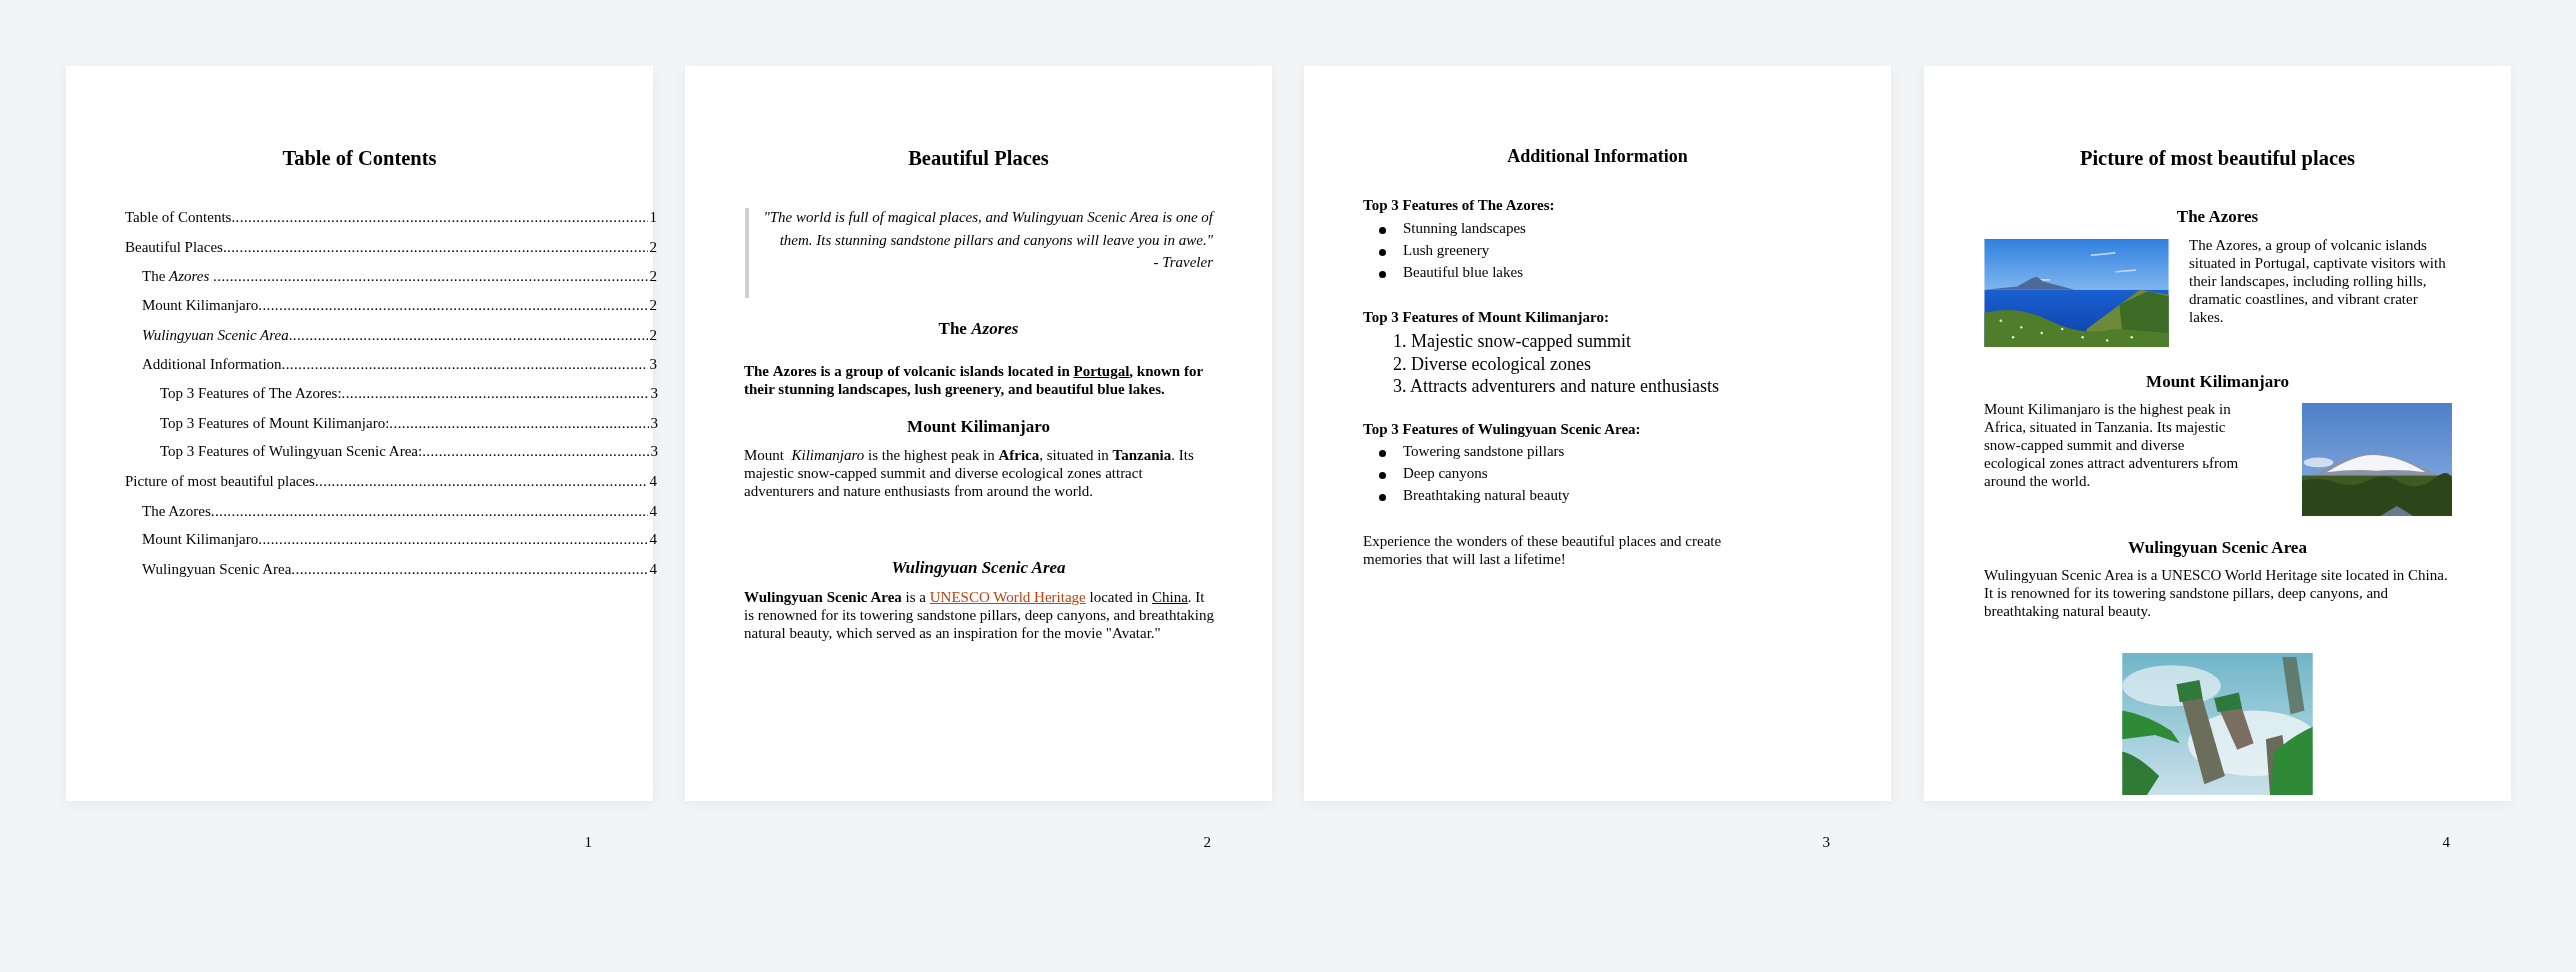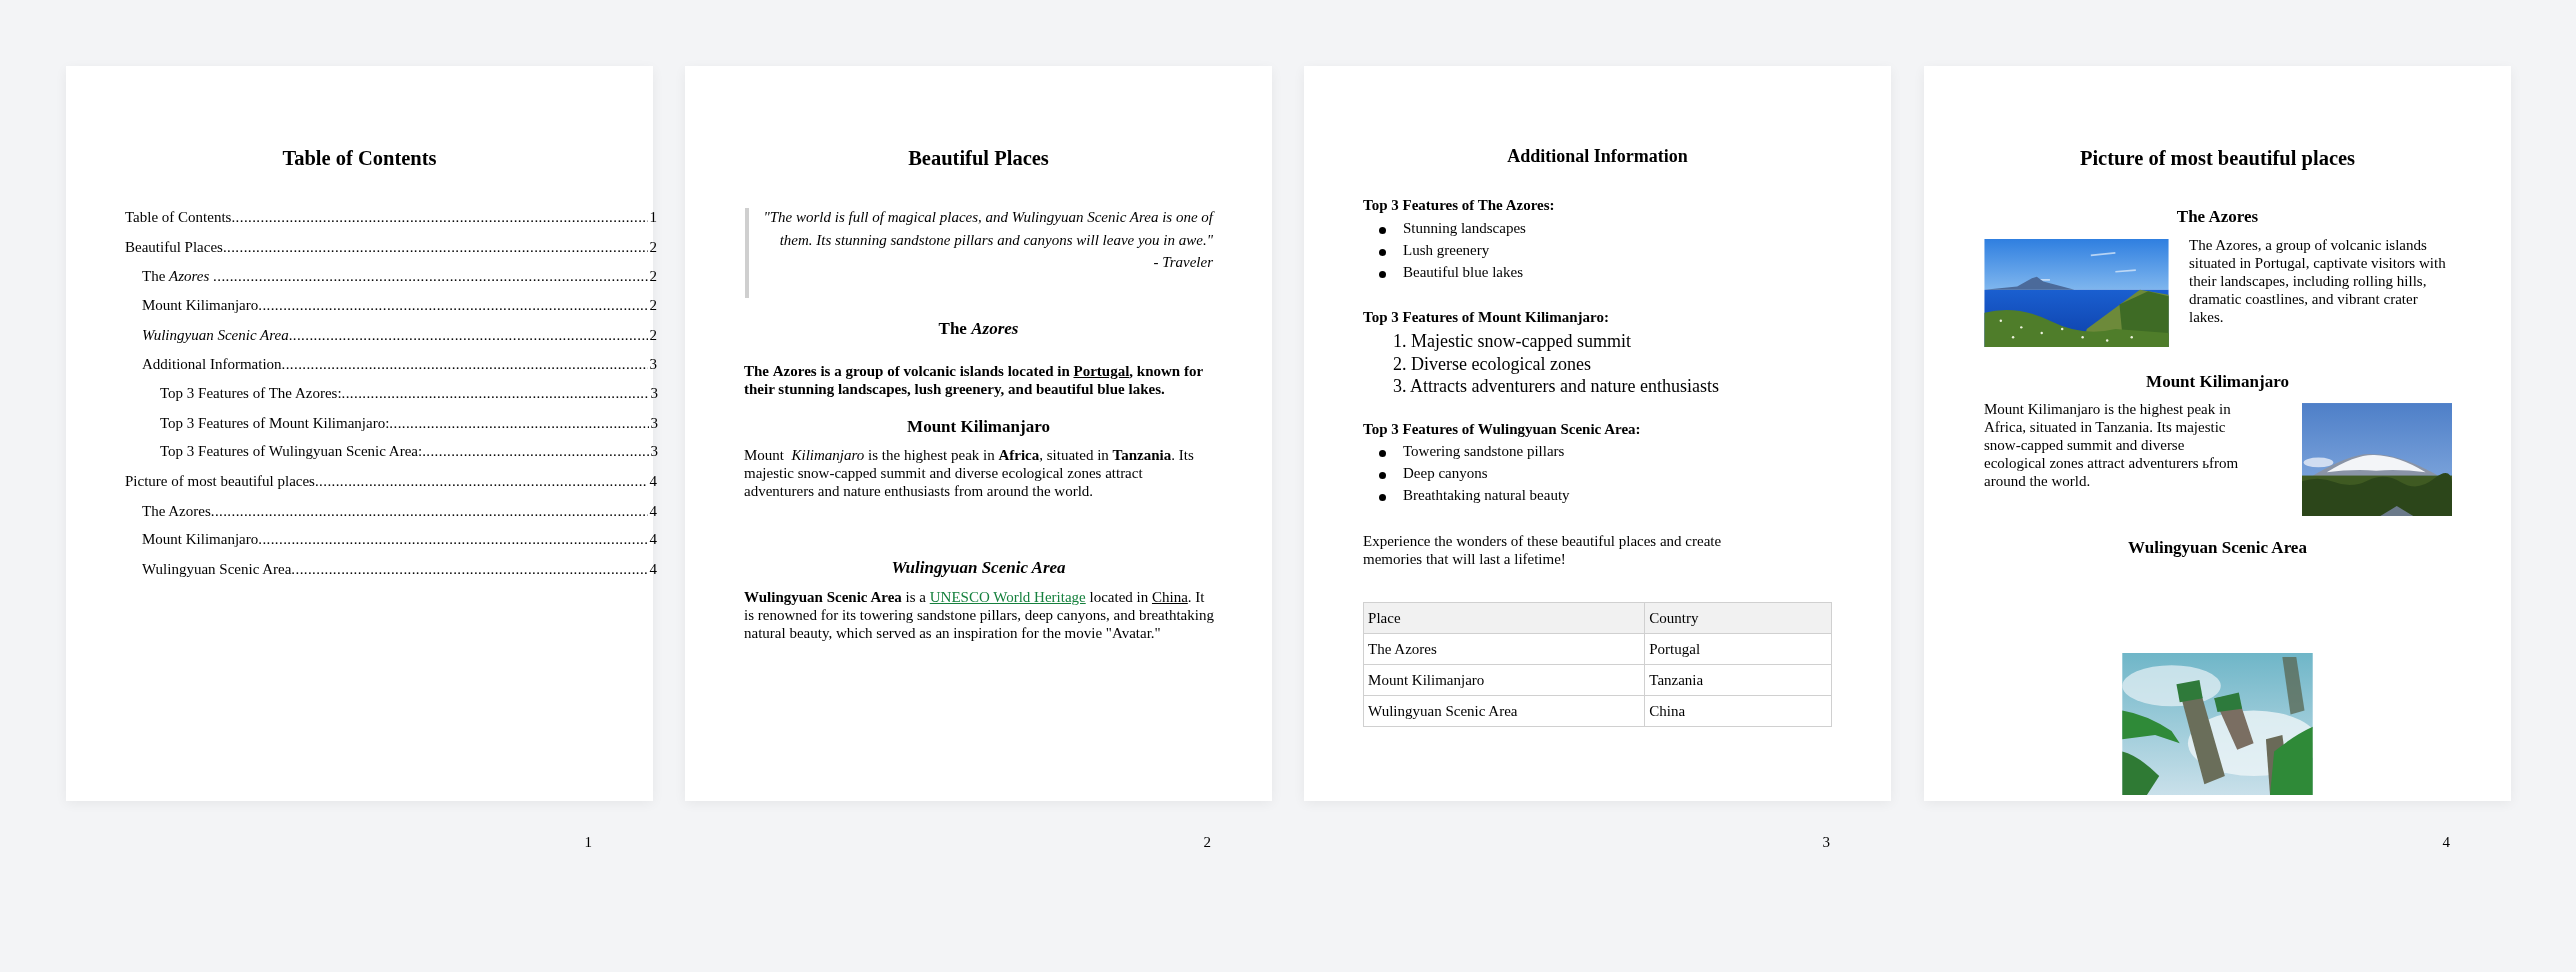--- a/index.html
+++ b/index.html
@@ -20,21 +20,21 @@
   .toc-line .dots::before { content:"........................................................................................................................................................................................................"; }
   .toc-line .num { flex:0 0 auto; padding-left:1.6px; }
   .lvl2 { left:76px; width:515px; }
   .lvl3 { left:94px; width:498px; }
   
   .quote-bar { position:absolute; left:60px; top:142px; width:4.1px; height:90px; background:#cfcfcf; }
   .quote { position:absolute; left:76px; width:452px; top:140px; text-align:right; font-style:italic; font-size:15px; line-height:22.6px; }
   .h2 { position:absolute; left:0; right:0; text-align:center; font-weight:bold; font-size:17px; }
   .para { position:absolute; left:59px; width:470px; font-size:15px; line-height:18px; }
   .ul { text-decoration:underline; }
-  a.link { color:#15803d; text-decoration:underline; }
+  a.link { color:#c2410c; text-decoration:underline; }
   
   .sub { position:absolute; left:59px; font-weight:bold; font-size:15px; }
   .li { position:absolute; left:99px; font-size:15px; }
   .bullet { position:absolute; left:-24px; top:6.6px; width:7.4px; height:7.4px; border-radius:50%; background:#000; }
   .oli { position:absolute; left:89px; font-size:18px; }
   table.places { position:absolute; left:59px; top:536px; width:469px; border-collapse:collapse; font-size:15px; }
   table.places td, table.places th { border:1.6px solid #d0d0d0; height:30px; padding:0 4.1px; text-align:left; font-weight:normal; }
   table.places th { background:#f1f1f1; }
   table.places td:first-child, table.places th:first-child { width:272px; }
   
@@ -149,40 +149,20 @@
   <div class="oli" style="top:288px;">2. Diverse ecological zones</div>
   <div class="oli" style="top:310px;">3. Attracts adventurers and nature enthusiasts</div>
 
   <div class="sub" style="top:355px;">Top 3 Features of Wulingyuan Scenic Area:</div>
   <div class="li" style="top:377px;"><span class="bullet"></span><span>Towering sandstone pillars</span></div>
   <div class="li" style="top:399px;"><span class="bullet"></span><span>Deep canyons</span></div>
   <div class="li" style="top:421px;"><span class="bullet"></span><span>Breathtaking natural beauty</span></div>
 
   <div class="para" style="top:466px; width:411px;">Experience the wonders of these beautiful places and create memories that will last a lifetime!</div>
 
-  <table class="places">
-    <tbody>
-        <tr>
-      <th>Place</th>
-      <th>Country</th>
-    </tr>
-    <tr>
-      <td>The Azores</td>
-      <td>Portugal</td>
-    </tr>
-    <tr>
-      <td>Mount Kilimanjaro</td>
-      <td>Tanzania</td>
-    </tr>
-    <tr>
-      <td>Wulingyuan Scenic Area</td>
-      <td>China</td>
-    </tr>
-  </tbody>
-    </table>
 
   <div class="pnum">3</div>
 </div>
 
 <div class="page" style="left:1924px;">
   <div class="title" style="top:81px;">Picture of most beautiful places</div>
 
   <div class="h2" style="top:141px;">The Azores</div>
   <div class="img" style="left:60px; top:173px; width:185px; height:108px;">
     <svg width="185" height="108" viewBox="0 0 225 132">
@@ -231,20 +211,21 @@
       <ellipse cx="20" cy="72" rx="18" ry="6" fill="#e8eef7" opacity="0.8"></ellipse>
       <path d="M10 90 Q60 60 85 62 Q120 62 165 88 Z" fill="#8a94a6"></path>
       <path d="M30 84 Q65 62 88 63 Q118 64 150 84 Q120 80 90 82 Q60 80 30 84 Z" fill="#f3f5f8"></path>
       <rect y="88" width="182" height="49" fill="#3f5a22"></rect>
       <path d="M0 95 Q20 88 40 96 T80 94 T120 96 T160 92 T182 96 L182 137 L0 137 Z" fill="#2c461a"></path>
       <path d="M95 137 L115 125 L135 137 Z" fill="#6b7a8a"></path>
     </svg>
   </div>
 
   <div class="h2" style="top:472px;">Wulingyuan Scenic Area</div>
+  <div class="para" style="left:60px; width:472px; top:500px;">Wulingyuan Scenic Area is a UNESCO World Heritage site located in China. It is renowned for its towering sandstone pillars, deep canyons, and breathtaking natural beauty.</div>
   <div class="img" style="left:198px; top:587px; width:191px; height:142px;">
     <svg width="191" height="142" viewBox="0 0 232 173">
       <defs>
           <linearGradient id="wlsky" x1="0" y1="0" x2="0" y2="1">
             <stop offset="0" stop-color="#6fb6c8"></stop>
             <stop offset="1" stop-color="#c9e0ea"></stop>
           </linearGradient>
         </defs>
       <rect width="232" height="173" fill="url(#wlsky)"></rect>
       <ellipse cx="60" cy="40" rx="60" ry="25" fill="#e9f2f6" opacity="0.7"></ellipse>

